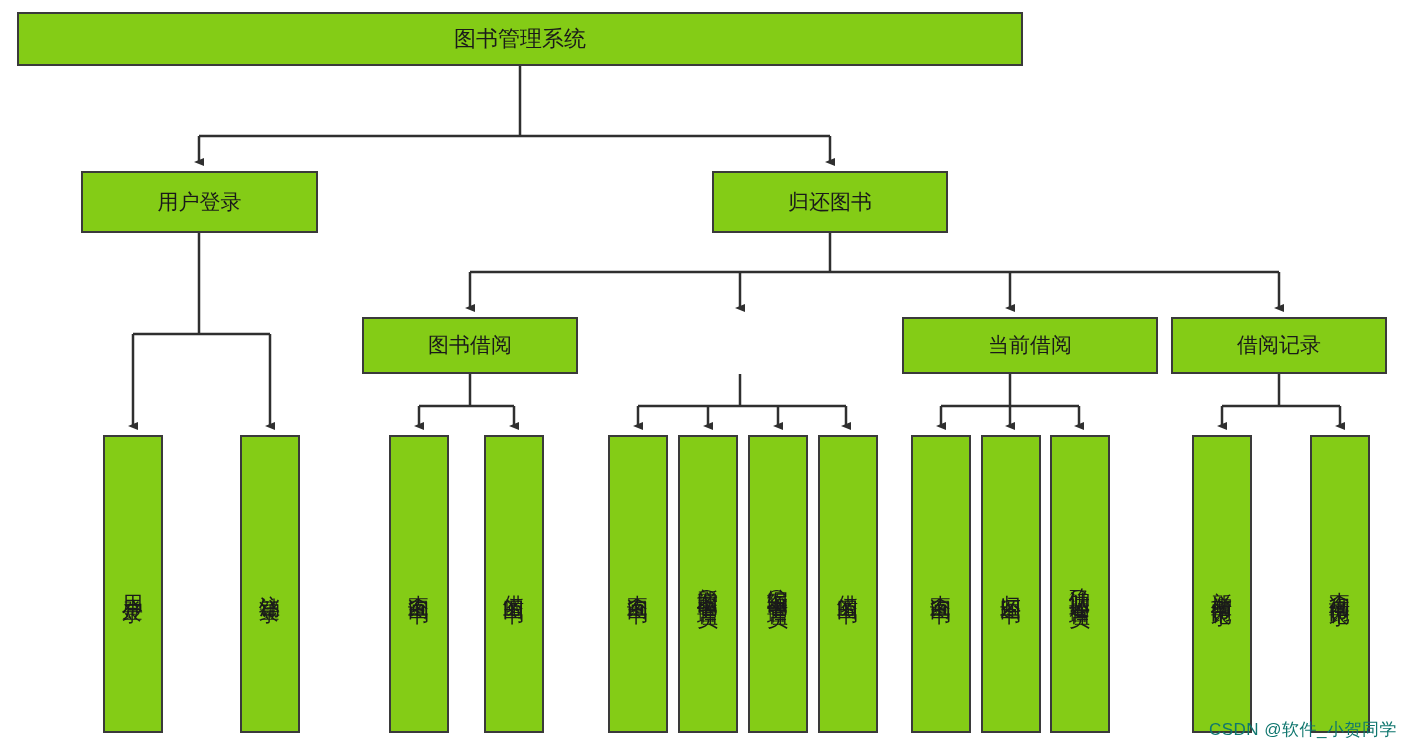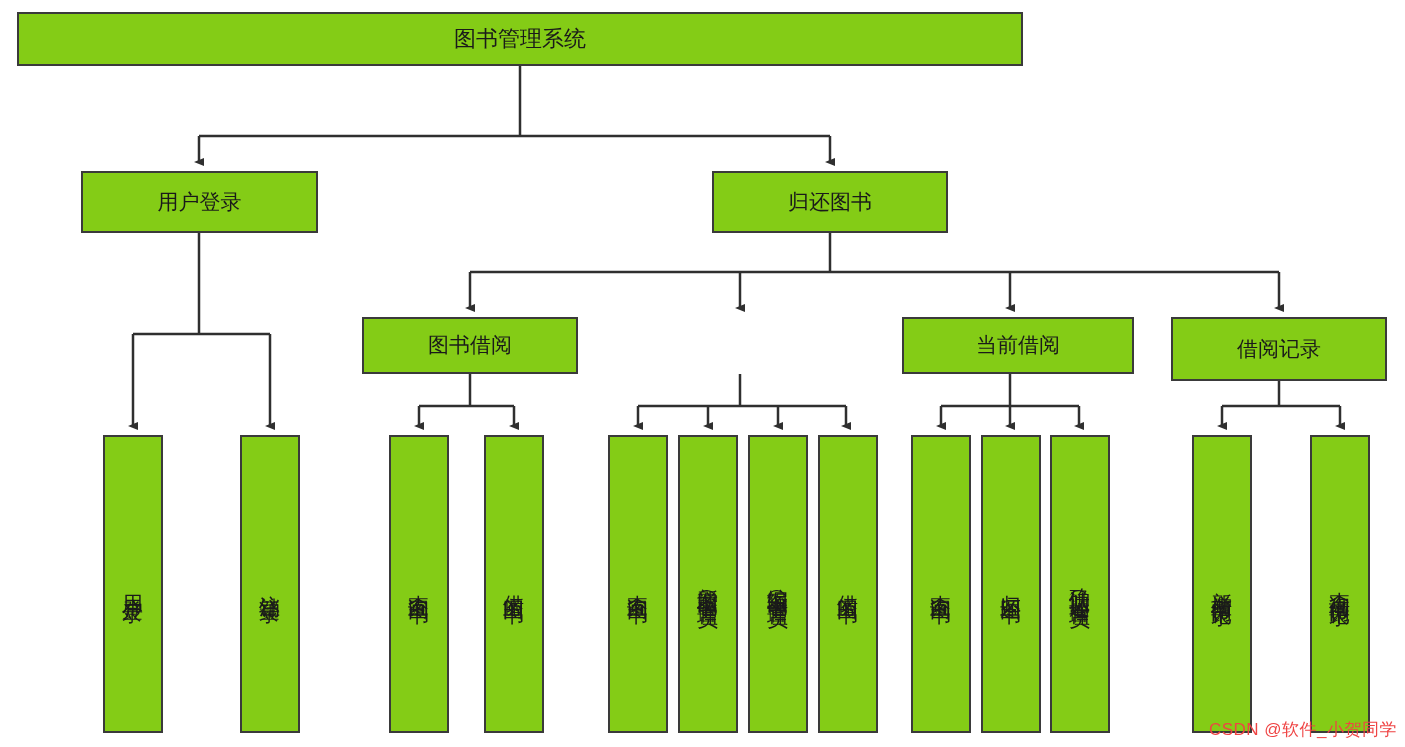--- a/index.html
+++ b/index.html
@@ -58,21 +58,21 @@
     text-orientation: upright;
     font-size: 21px;
     letter-spacing: 3px;
     line-height: 1;
   }
   .watermark {
     position: absolute;
     right: 8px;
     bottom: 6px;
     font-size: 17px;
-    color: #ef4444;
+    color: #0f766e;
     white-space: nowrap;
     letter-spacing: 0.5px;
   }
 </style>
 </head>
 <body>
 
 <div id="canvas">
 
   <svg class="connectors" viewBox="0 0 1405 747" xmlns="http://www.w3.org/2000/svg">
@@ -132,24 +132,24 @@
   <div class="node horizontal" style="left:81px; top:171px; width:237px; height:62px;">
     <span class="label">用户登录</span>
   </div>
   <div class="node horizontal" style="left:712px; top:171px; width:236px; height:62px;">
     <span class="label">归还图书</span>
   </div>
 
   <div class="node horizontal" style="left:362px; top:317px; width:216px; height:57px;">
     <span class="label">图书借阅</span>
   </div>
-  <div class="node horizontal" style="left:902px; top:317px; width:232px; height:57px;">
+  <div class="node horizontal" style="left:902px; top:317px; width:256px; height:57px;">
     <span class="label">当前借阅</span>
   </div>
-  <div class="node horizontal" style="left:1171px; top:317px; width:216px; height:64px;">
+  <div class="node horizontal" style="left:1171px; top:317px; width:216px; height:57px;">
     <span class="label">借阅记录</span>
   </div>
 
   <div class="node vertical" style="left:103px; top:435px; width:60px; height:298px;">
     <span class="label">用户登录</span>
   </div>
   <div class="node vertical" style="left:240px; top:435px; width:60px; height:298px;">
     <span class="label">注销登录</span>
   </div>
 

